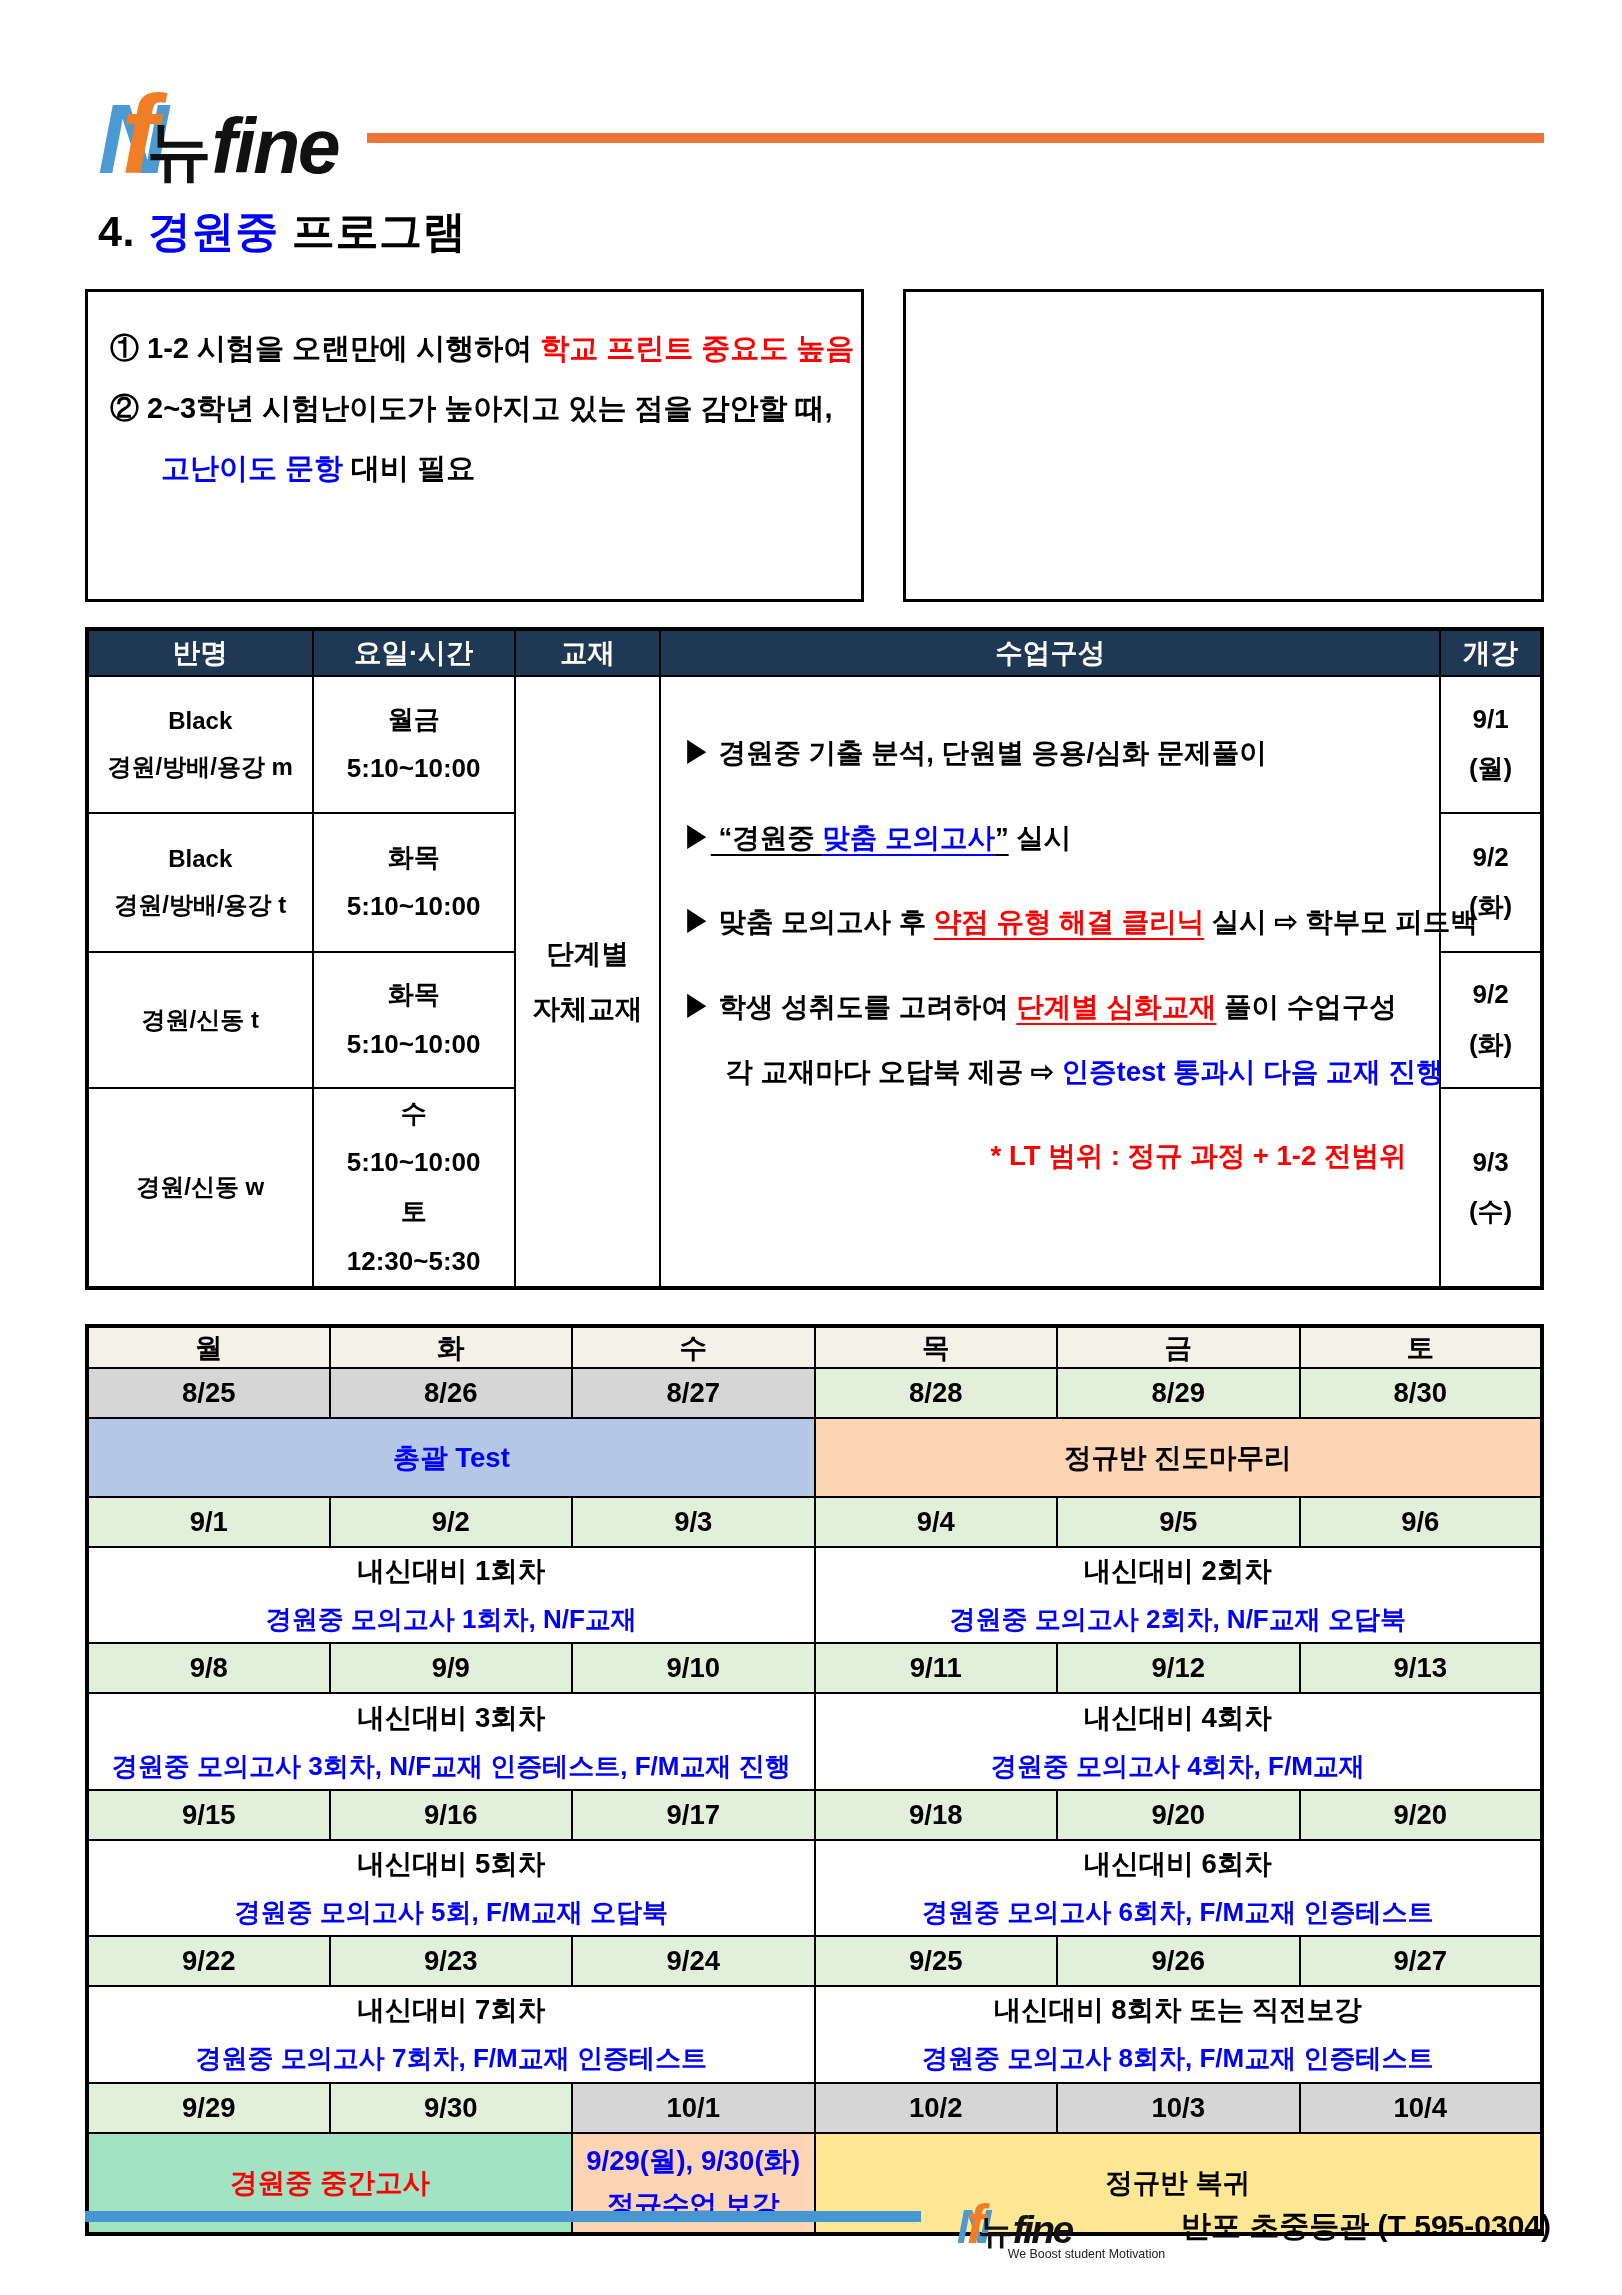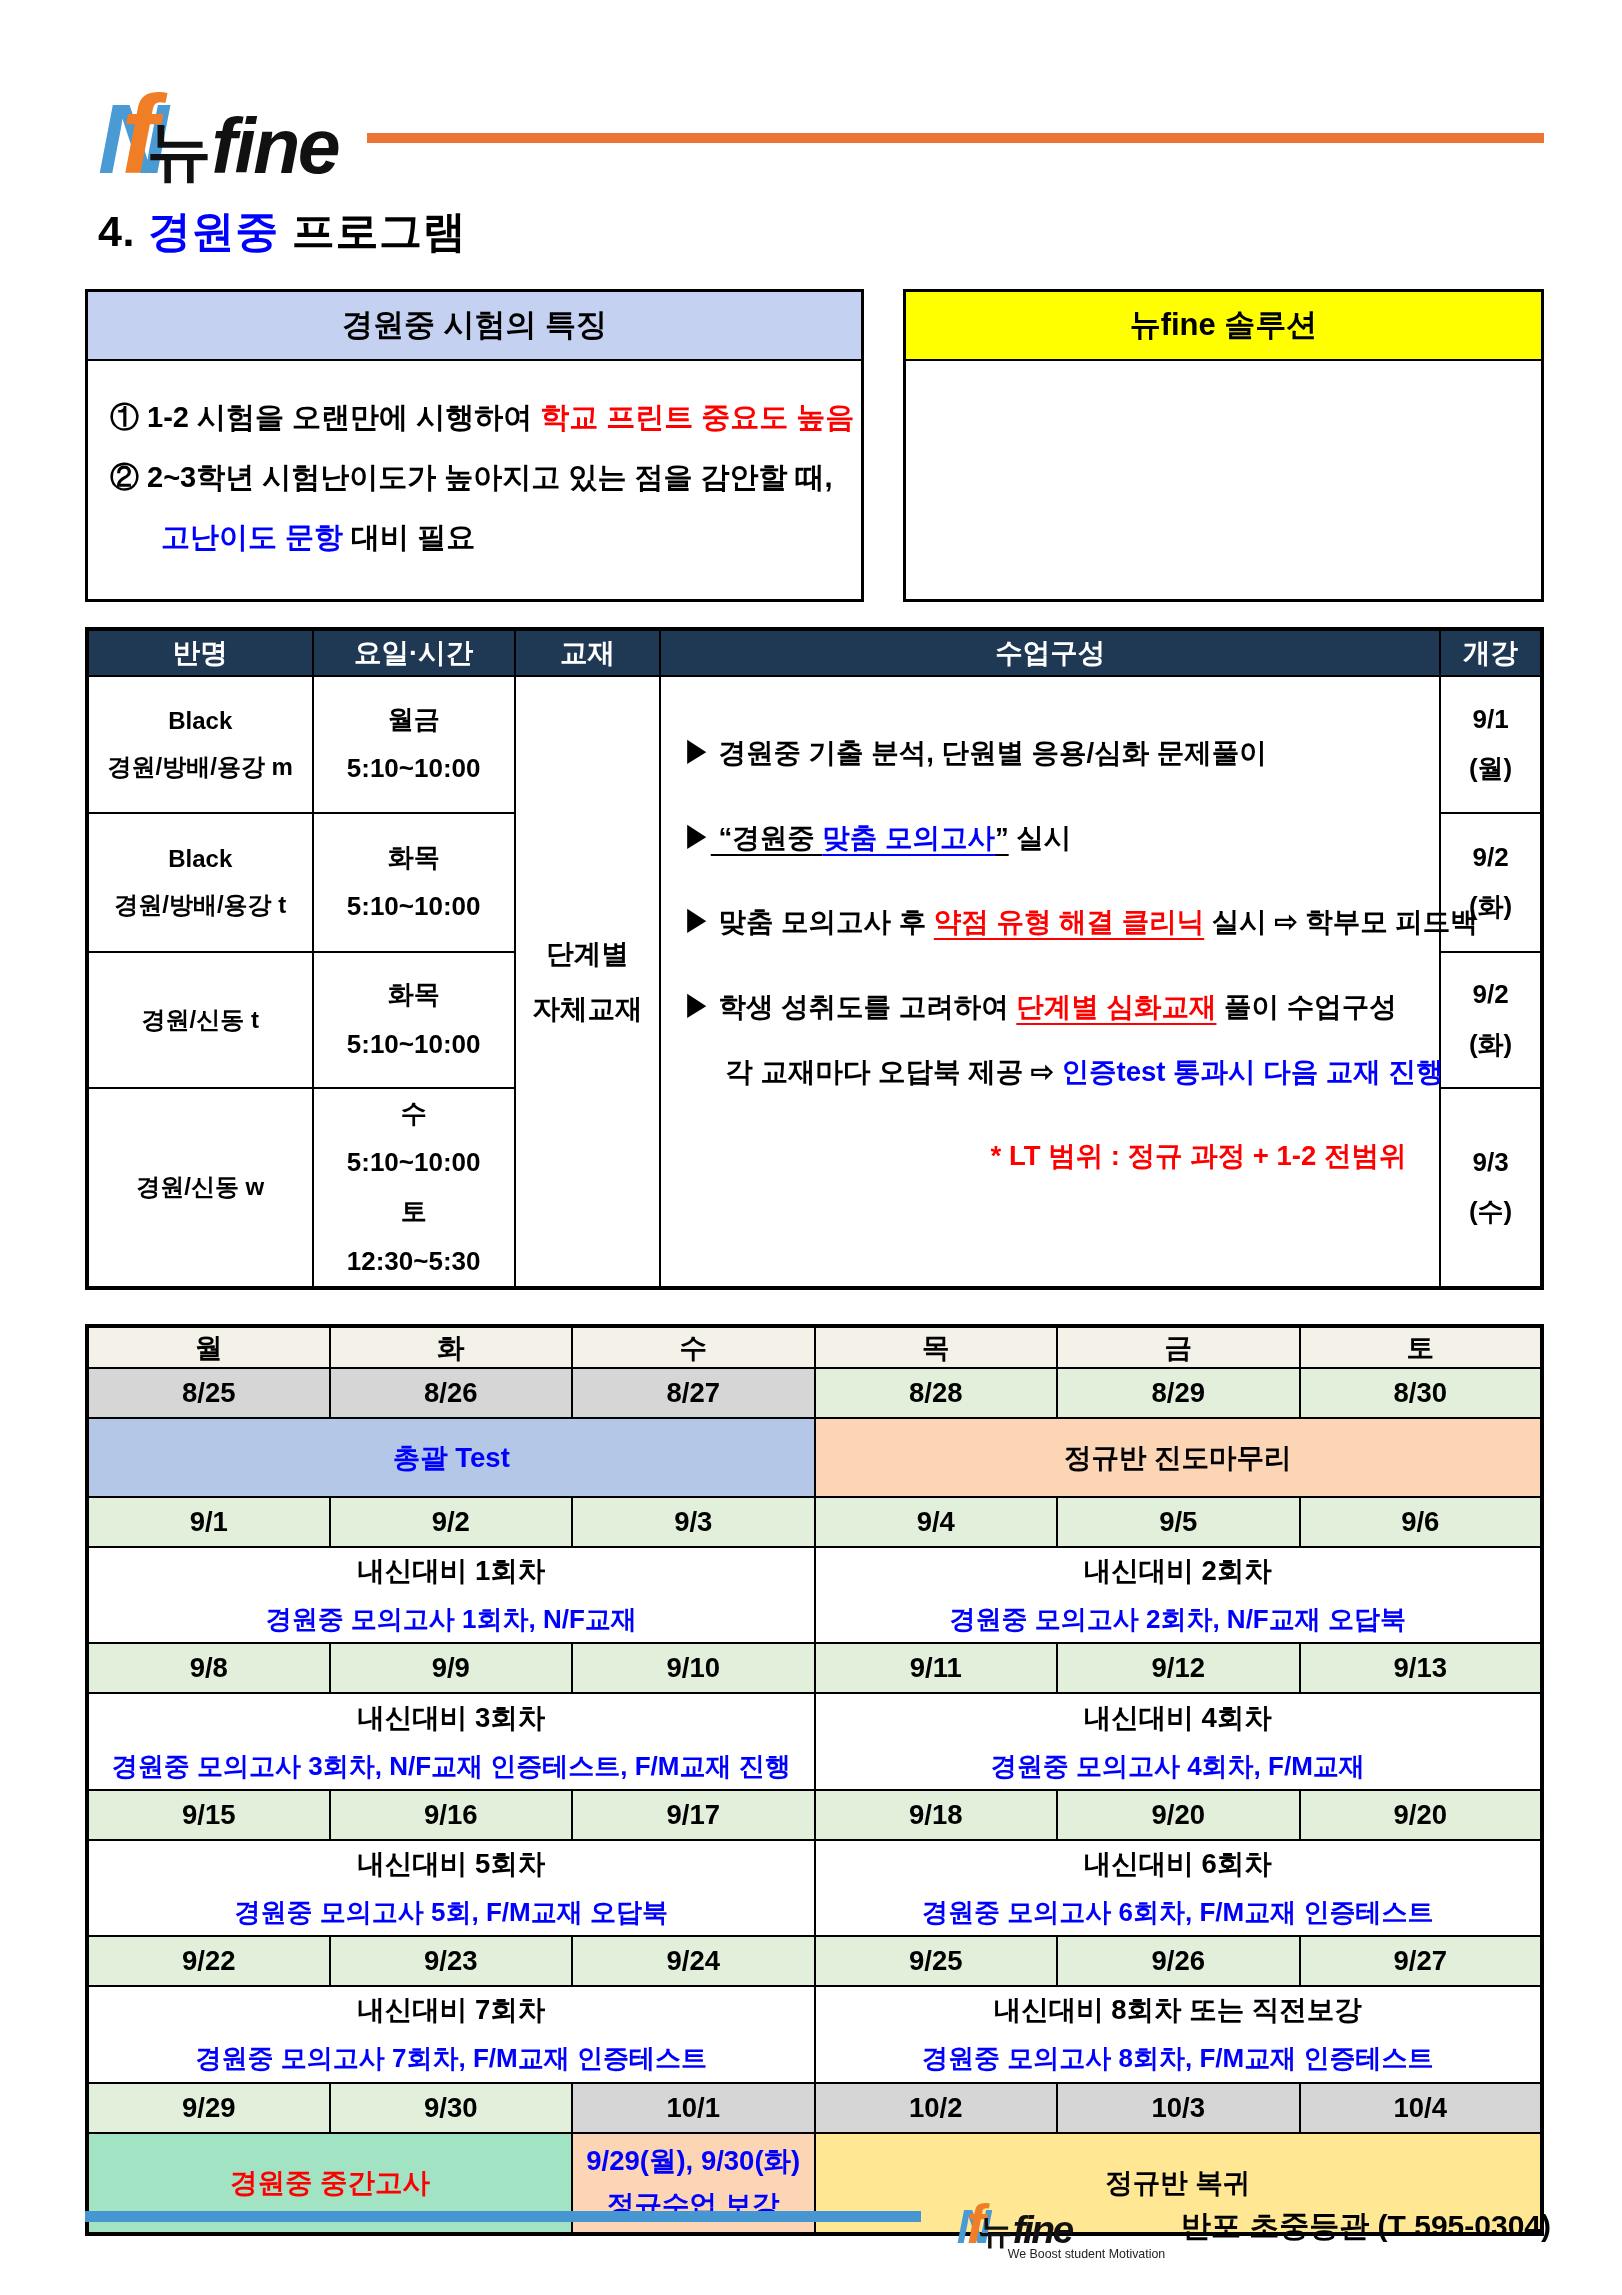--- a/index.html
+++ b/index.html
@@ -86,29 +86,27 @@
     </span>
     <span class="orange-rule"></span>
   </div>
 
   <h1 class="title">
     <span>4. </span><span class="blue">경원중</span><span> 프로그램</span>
   </h1>
 
   <div class="boxes">
     <div class="box features">
-      <div class="box-header bg-lavender">경원중 시험의 특징</div>
       <div class="box-body">
         <p><span>① 1-2 시험을 오랜만에 시행하여 </span><span class="red">학교 프린트 중요도 높음</span></p>
         <p><span>② 2~3학년 시험난이도가 높아지고 있는 점을 감안할 때,</span></p>
         <p class="indent"><span class="blue">고난이도 문항</span><span> 대비 필요</span></p>
       </div>
     </div>
     <div class="box solution">
-      <div class="box-header bg-yellow">뉴fine 솔루션</div>
     </div>
   </div>
 
   <table class="class-table">
     <colgroup>
       <col style="width:15.5%">
         <col style="width:13.9%">
         <col style="width:10.0%">
         <col style="width:53.6%">
         <col style="width:7.0%">

